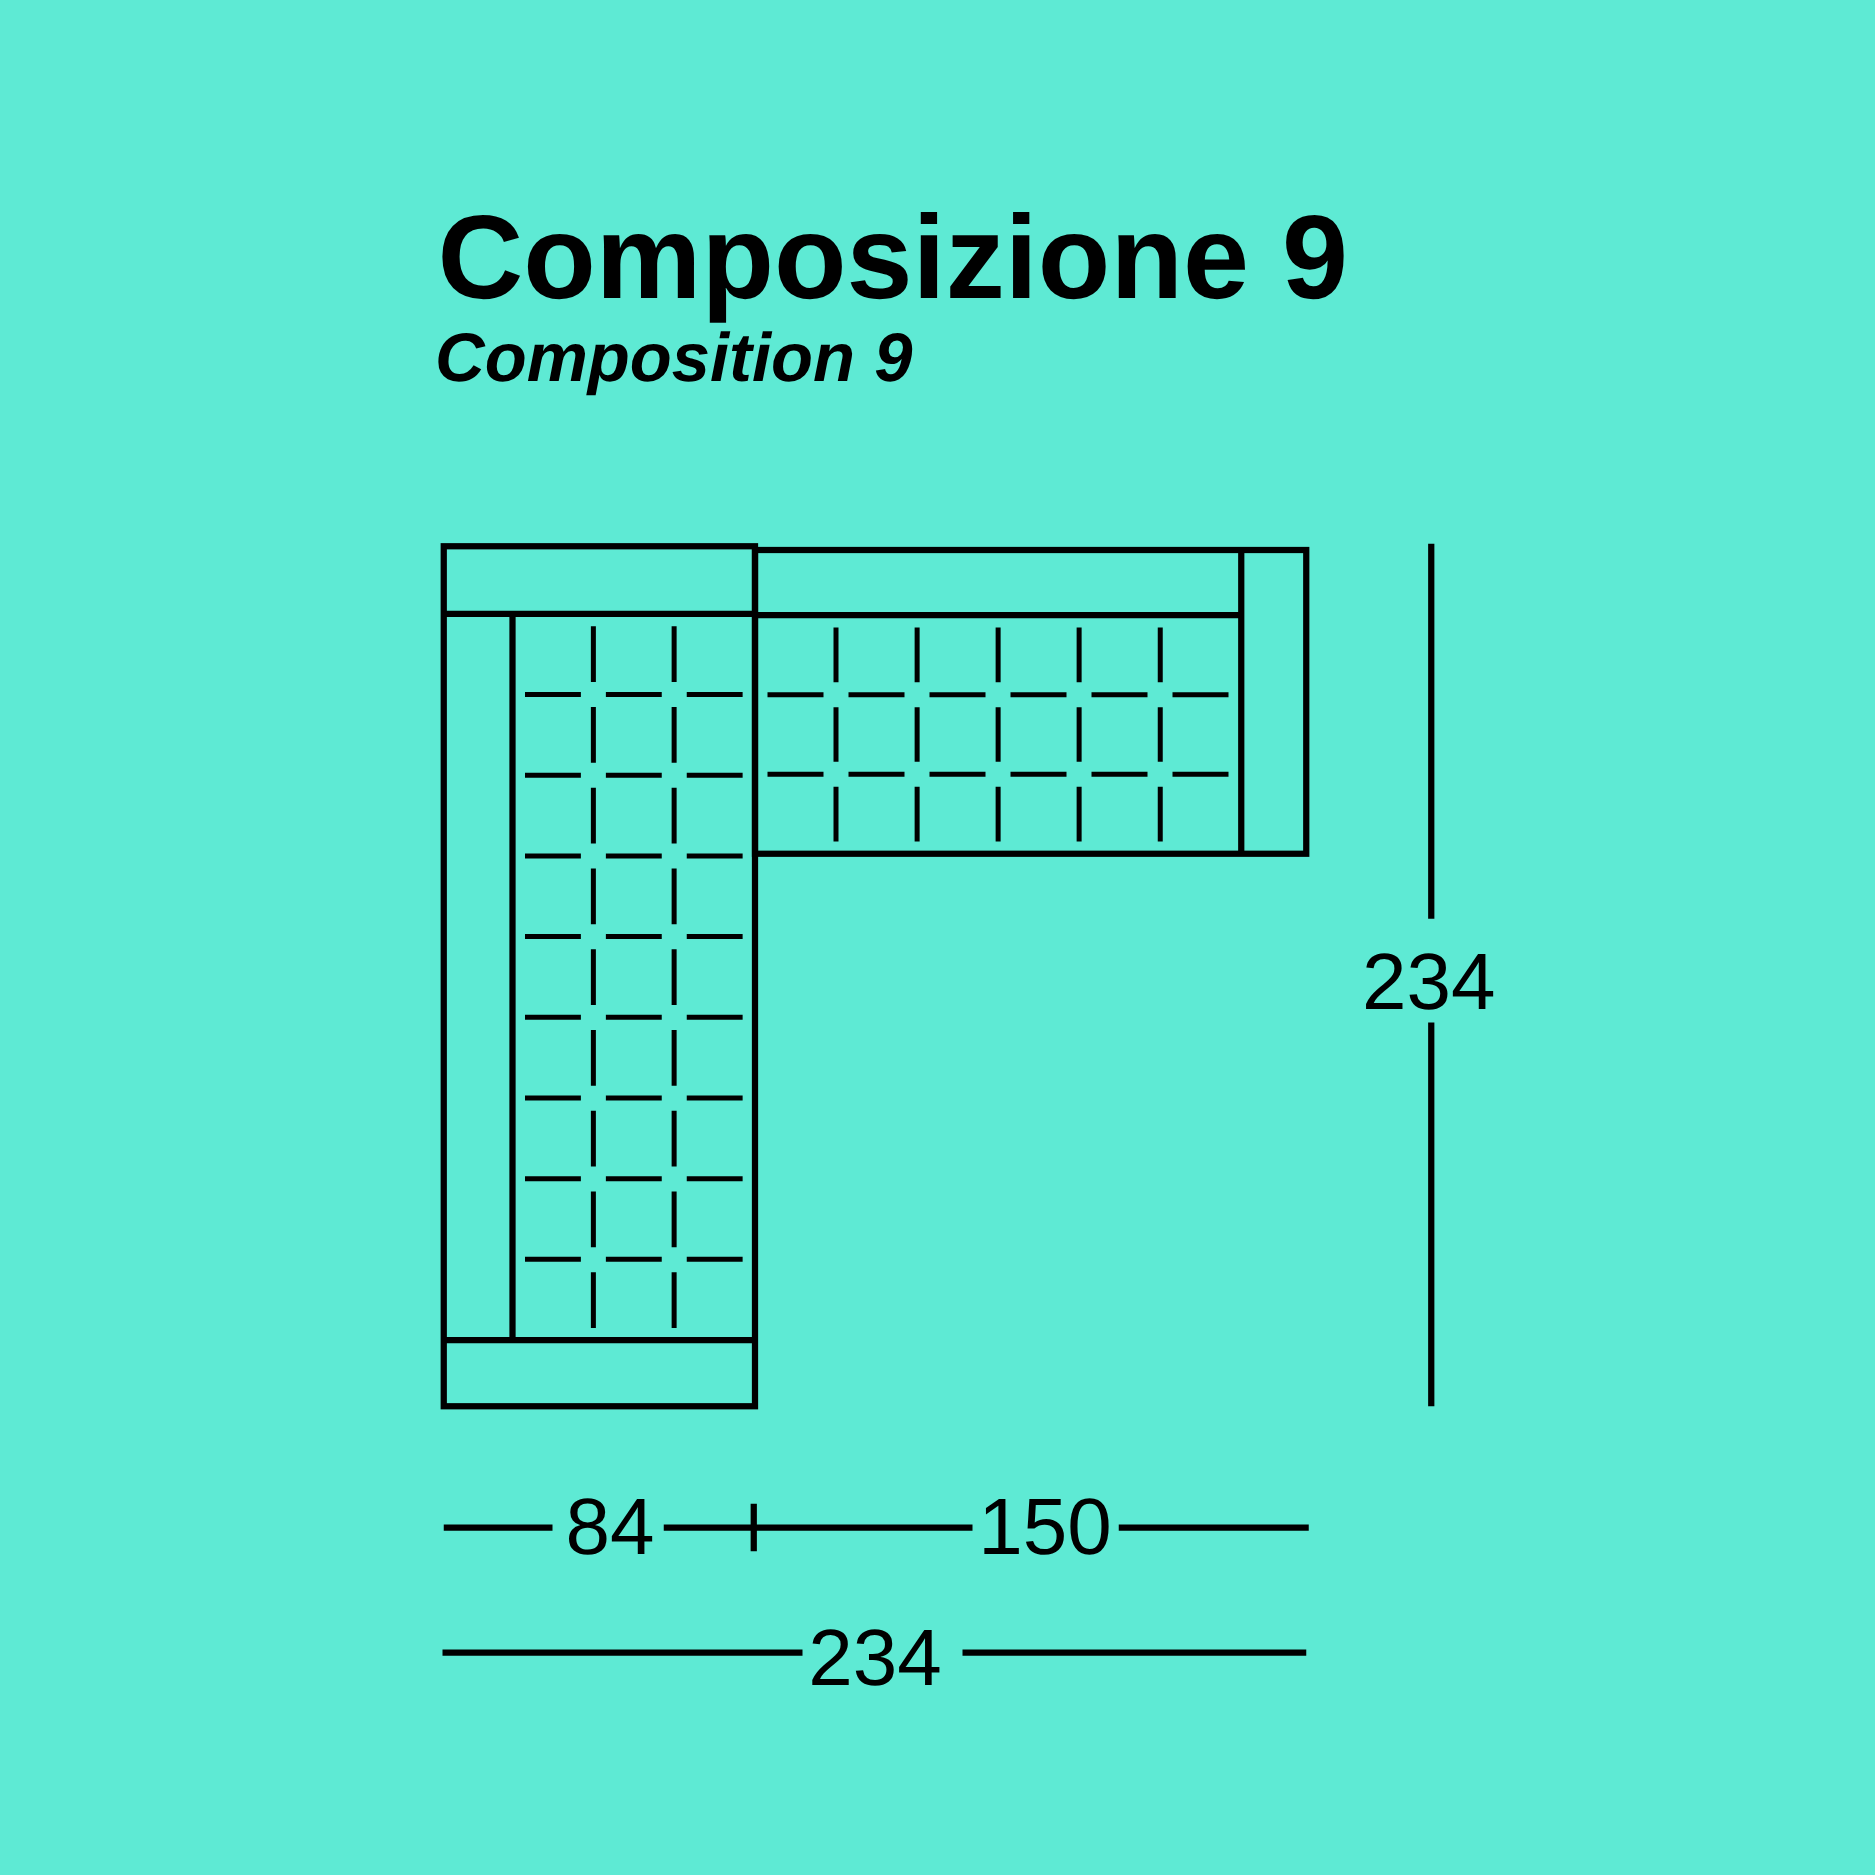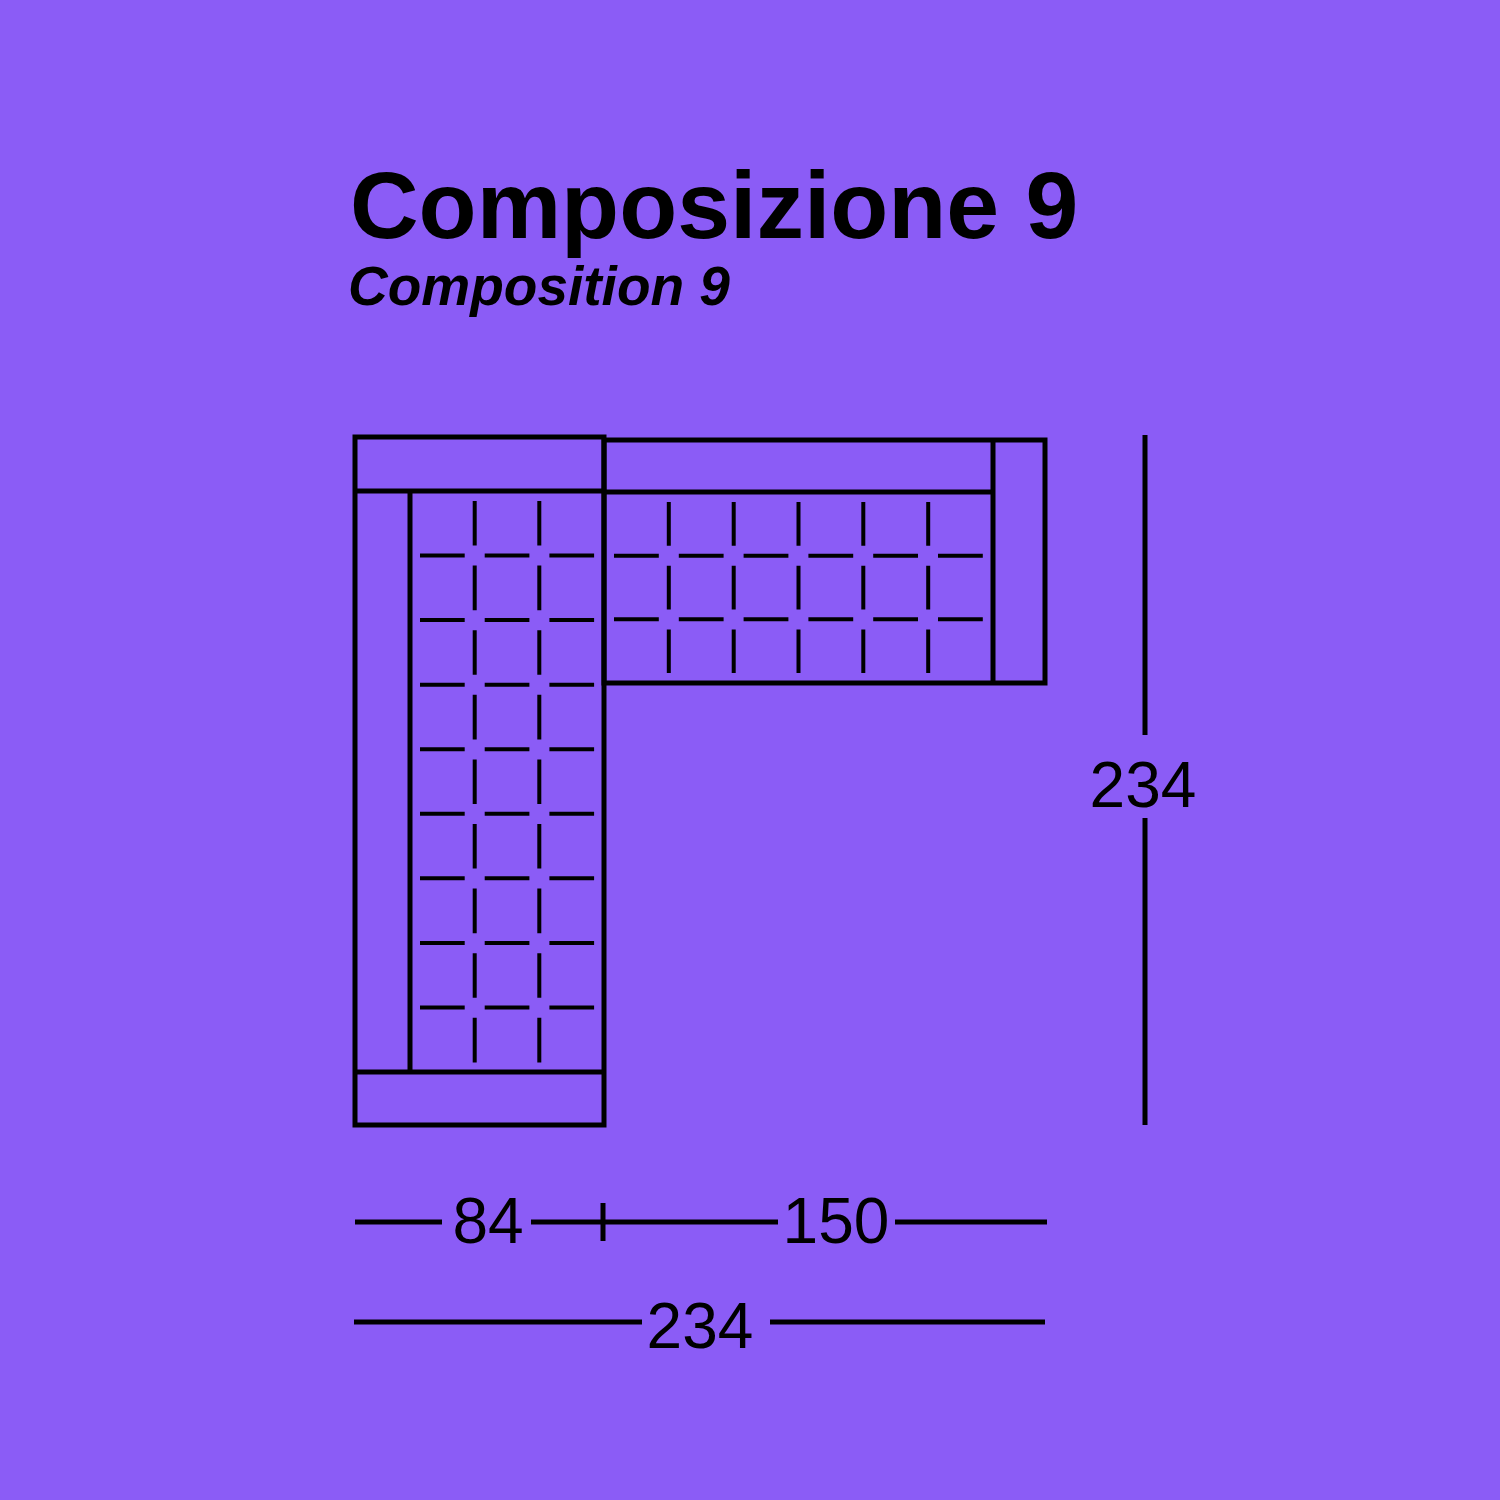--- a/index.html
+++ b/index.html
@@ -4,21 +4,21 @@
 <style>
   html, body { margin: 0; padding: 0; }
   body {
     width: 1500px; height: 1500px;
     background: #ffffff;
     font-family: "Liberation Sans", sans-serif;
   }
   .canvas {
     position: relative;
     width: 1500px; height: 1500px;
-    background: #8b5cf6;
+    background: #5eead4;
     overflow: hidden;
   }
   svg { display: block; }
 
   
   .outline  { fill: none; stroke: #000000; stroke-width: 5; }
   .seam     { stroke: #000000; stroke-width: 5; fill: none; }
   .tuft     { stroke: #000000; stroke-width: 4; fill: none; }
   
   .dlv { stroke-dasharray: 44.6 20; stroke-dashoffset: 54.6; } 

